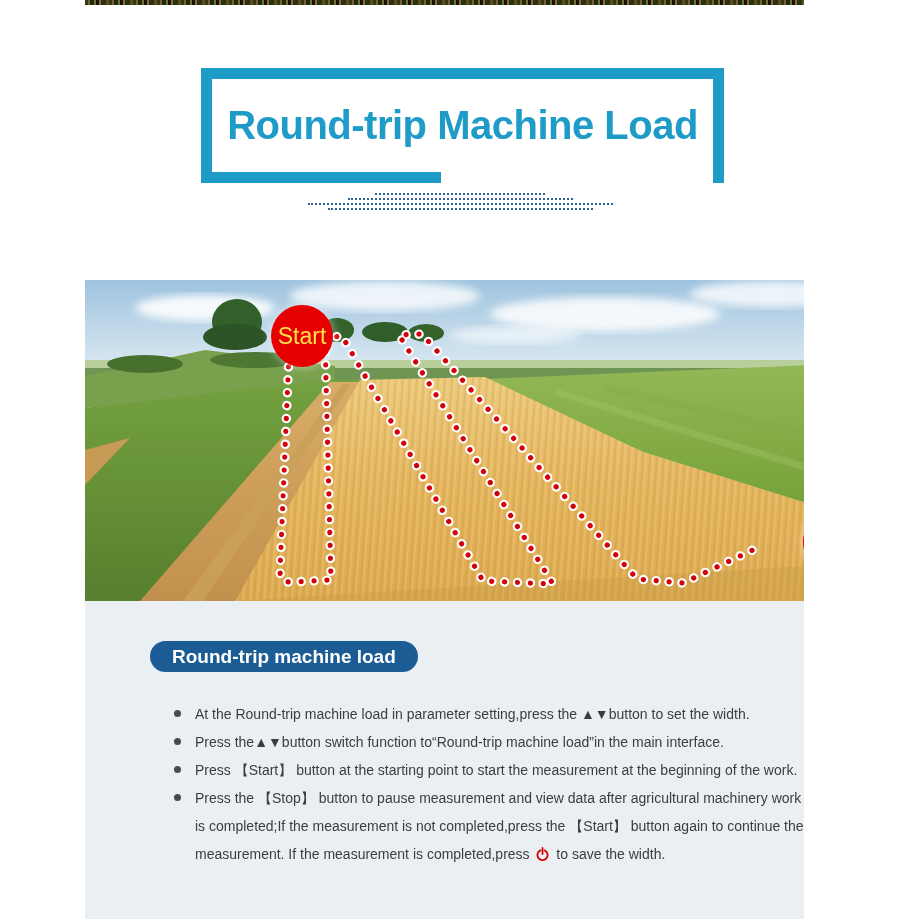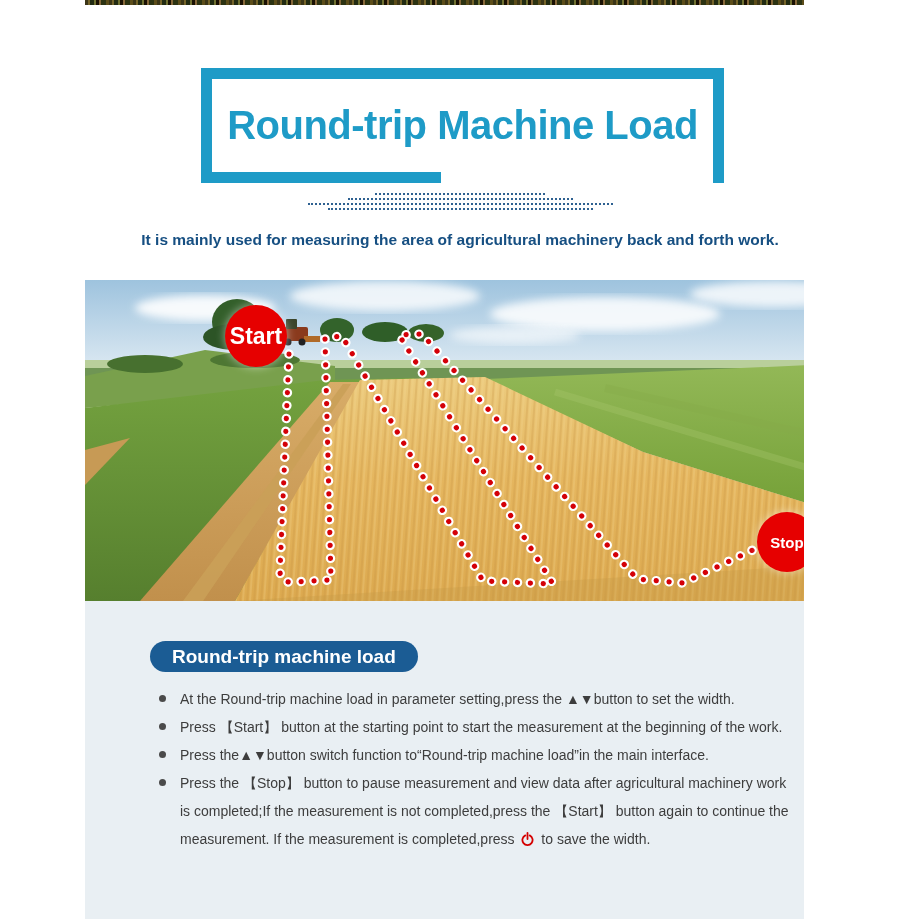--- a/index.html
+++ b/index.html
@@ -28,32 +28,32 @@
 
   
   .decor{left:85px;top:193px;width:750px;display:flex;flex-direction:column;align-items:center;}
   .decor-row{border-top:2px dotted #2E6191;height:0;margin-bottom:3px;}
 
   .tagline{left:85px;top:231px;width:750px;text-align:center;
     font-size:15.5px;font-weight:bold;color:#164F82;}
 
   
   .hero{left:85px;top:280px;width:750px;height:321px;overflow:hidden;background:#dfe9d2;}
-  .badge{position:absolute;border-radius:50%;background:#E60000;color:#ffffff;
-    display:flex;align-items:center;justify-content:center;font-weight:bold;
-    box-shadow:0 0 10px rgba(255,255,255,0.55);}
+  .badge{position:absolute;border-radius:50%;background:#E60000;color:#fde047;
+    display:flex;align-items:center;justify-content:center;font-weight:normal;
+    box-shadow:0 0 10px rgba(255,255,255,0.55);margin-left:46px;}
   .badge-start{left:140px;top:25px;width:62px;height:62px;font-size:23px;}
   .badge-stop{left:672px;top:232px;width:60px;height:60px;font-size:15px;}
 
   
   .panel{left:85px;top:601px;width:750px;height:318px;background:#E9EFF3;}
   .pill{position:absolute;left:65px;top:40px;height:31px;border-radius:16px;
     background:#1B5C94;color:#ffffff;display:inline-flex;align-items:center;
     padding:0 22px;font-size:19px;font-weight:bold;white-space:nowrap;}
-  .instructions{position:absolute;left:74px;top:84px;width:640px;margin:0;padding:0;list-style:none;
+  .instructions{position:absolute;left:74px;top:84px;width:640px;margin:15px;padding:0;list-style:none;
     font-size:14px;color:#3D3D3D;line-height:28px;}
   .instructions li{display:flex;margin:0;}
   .bullet-dot{flex:0 0 7px;width:7px;height:7px;border-radius:50%;background:#4a4a4a;
     margin:10px 14px 0 0;}
   .li-text{display:block;max-width:620px;}
   .power-icon-svg{vertical-align:-2px;margin:0 3px;}
 </style>
 </head>
 <body>
 
@@ -69,21 +69,20 @@
     </div>
   </div>
 
   <div class="abs decor">
     <div class="decor-row" style="width:170px"></div>
     <div class="decor-row" style="width:225px"></div>
     <div class="decor-row" style="width:305px"></div>
     <div class="decor-row" style="width:265px"></div>
   </div>
 
-  <div class="abs tagline">It is mainly used for measuring the area of agricultural machinery back and forth work.</div>
 
   <div class="abs hero">
     <svg width="750" height="321" viewBox="0 0 750 321">
       <defs>
         <linearGradient id="sky" x1="0" y1="0" x2="0" y2="1">
           <stop offset="0" stop-color="#9ec3de"></stop>
             <stop offset="1" stop-color="#eef4f8"></stop>
         </linearGradient>
         <linearGradient id="wheat" x1="0" y1="0" x2="0" y2="1">
           <stop offset="0" stop-color="#eccb7e"></stop>
@@ -164,25 +163,25 @@
 
   <div class="abs panel">
     <div class="pill">Round-trip machine load</div>
     <ul class="instructions">
       <li>
         <span class="bullet-dot"></span>
         <span class="li-text">At the Round-trip machine load in parameter setting,press the ▲▼button to set the width.</span>
       </li>
       <li>
         <span class="bullet-dot"></span>
-        <span class="li-text">Press 【Start】 button at the starting point to start the measurement at the beginning of the work.</span>
+        <span class="li-text">Press the▲▼button switch function to“Round-trip machine load”in the main interface.</span>
       </li>
       <li>
         <span class="bullet-dot"></span>
-        <span class="li-text">Press the▲▼button switch function to“Round-trip machine load”in the main interface.</span>
+        <span class="li-text">Press 【Start】 button at the starting point to start the measurement at the beginning of the work.</span>
       </li>
       <li>
         <span class="bullet-dot"></span>
         <span class="li-text"><span>Press the 【Stop】 button to pause measurement and view data after agricultural machinery work is completed;If the measurement is not completed,press the 【Start】 button again to continue the measurement. If the measurement is completed,press </span><svg class="power-icon-svg" width="13" height="14" viewBox="0 0 13 14">
               <path d="M4.3,3.4 A5.1,5.1 0 1 0 8.7,3.4" fill="none" stroke="#d40000" stroke-width="1.8" stroke-linecap="round"></path>
               <line x1="6.5" y1="1" x2="6.5" y2="7" stroke="#d40000" stroke-width="1.8" stroke-linecap="round"></line>
             </svg><span> to save the width.</span></span>
       </li>
     </ul>
   </div>

